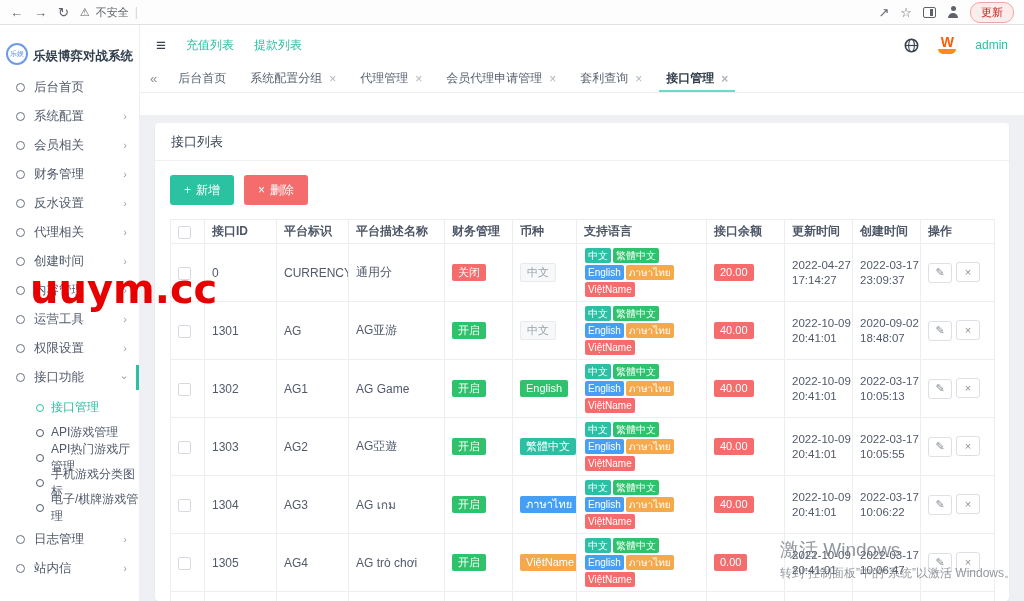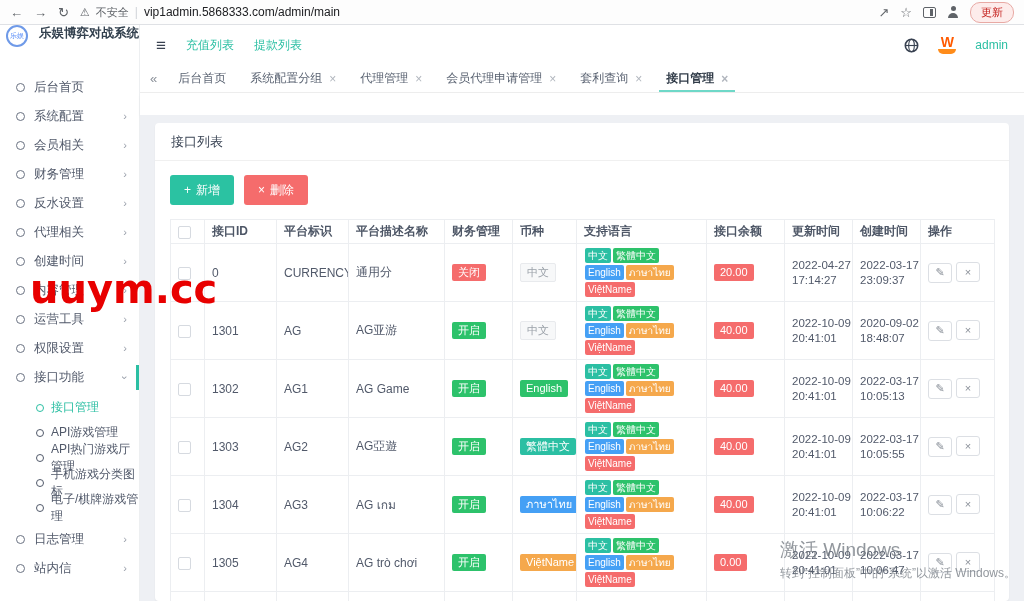--- a/index.html
+++ b/index.html
@@ -19,21 +19,21 @@
   .win-icon::after { content:''; position:absolute; right:2px; top:1px; bottom:1px; width:3px; background:#5f6368; }
   .person-icon { width:12px; height:12px; position:relative; cursor:pointer; }
   .person-icon::before { content:''; position:absolute; left:3.5px; top:0; width:5px; height:5px; border-radius:50%; background:#5f6368; }
   .person-icon::after { content:''; position:absolute; left:1px; bottom:0; width:10px; height:5px; border-radius:5px 5px 0 0; background:#5f6368; }
   .update-pill { border:1px solid #e8a9a4; background:#fdeceb; color:#c5221f; font-size:11px;
     padding:2px 10px; border-radius:10px; cursor:pointer; white-space:nowrap; }
 
   
   .app-shell { display:flex; height:576px; }
   .sidebar { width:140px; background:#fff; border-right:1px solid #edeff1; display:flex; flex-direction:column; flex-shrink:0; }
-  .logo-row { height:40px; display:flex; align-items:flex-start; padding:0 6px; gap:11px; flex-shrink:0; }
+  .logo-row { height:40px; display:flex; align-items:flex-end; padding:0 6px; gap:5px; flex-shrink:0; }
   .logo-badge { width:22px; height:22px; border:2px solid #6f9ae8; border-radius:50%; color:#5b8ff9;
     font-size:7px; display:flex; align-items:center; justify-content:center; flex-shrink:0; }
   .app-title { font-size:12.5px; font-weight:bold; color:#32404e; white-space:nowrap; }
   .menu { flex:1; padding-top:8px; font-size:12.5px; color:#51596a; overflow:hidden; }
   .menu-item { height:29px; display:flex; align-items:center; padding:0 12px 0 16px; gap:9px; position:relative; cursor:pointer; }
   .menu-item .ring { width:9px; height:9px; border:1.5px solid #6a7282; border-radius:50%; flex-shrink:0; }
   .menu-item .chev { margin-left:auto; color:#9aa0ab; font-size:11px; line-height:1; }
   .chev.down { transform:rotate(90deg); }
   .menu-item.active-parent::after { content:''; position:absolute; right:0; top:2px; bottom:2px; width:3px; background:#2bbfa3; }
   .submenu { margin:3px 0 5px; }
@@ -99,21 +99,20 @@
 <body>
 
 <div class="browser-bar">
   <span class="b-icon">←</span>
   <span class="b-icon">→</span>
   <span class="b-icon">↻</span>
   <div class="urlbox">
     <span class="warn">⚠</span>
     <span class="sec">不安全</span>
     <span class="sep">|</span>
-    <span class="url">vip1admin.5868333.com/admin/main</span>
   </div>
   <span class="b-icon">↗</span>
   <span class="b-icon">☆</span>
   <span class="win-icon"></span>
   <span class="person-icon"></span>
   <span class="update-pill">更新</span>
 </div>
 
 <div class="app-shell">
 

